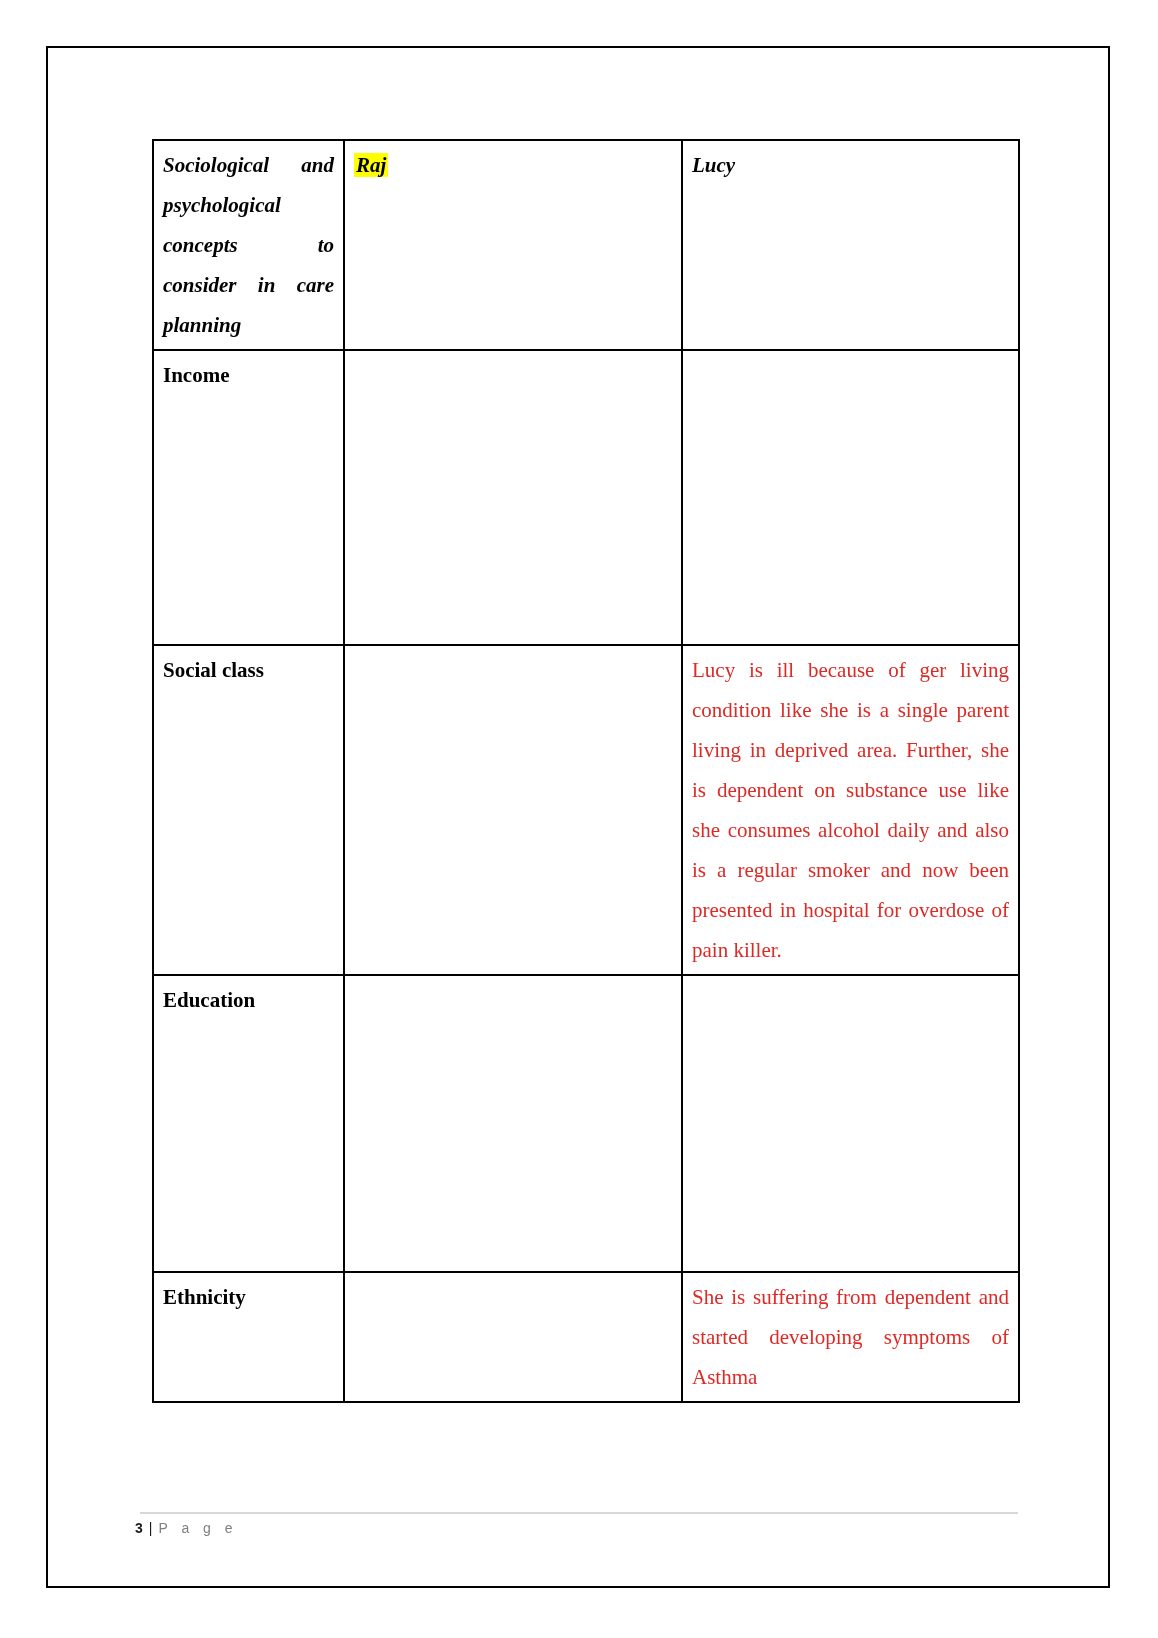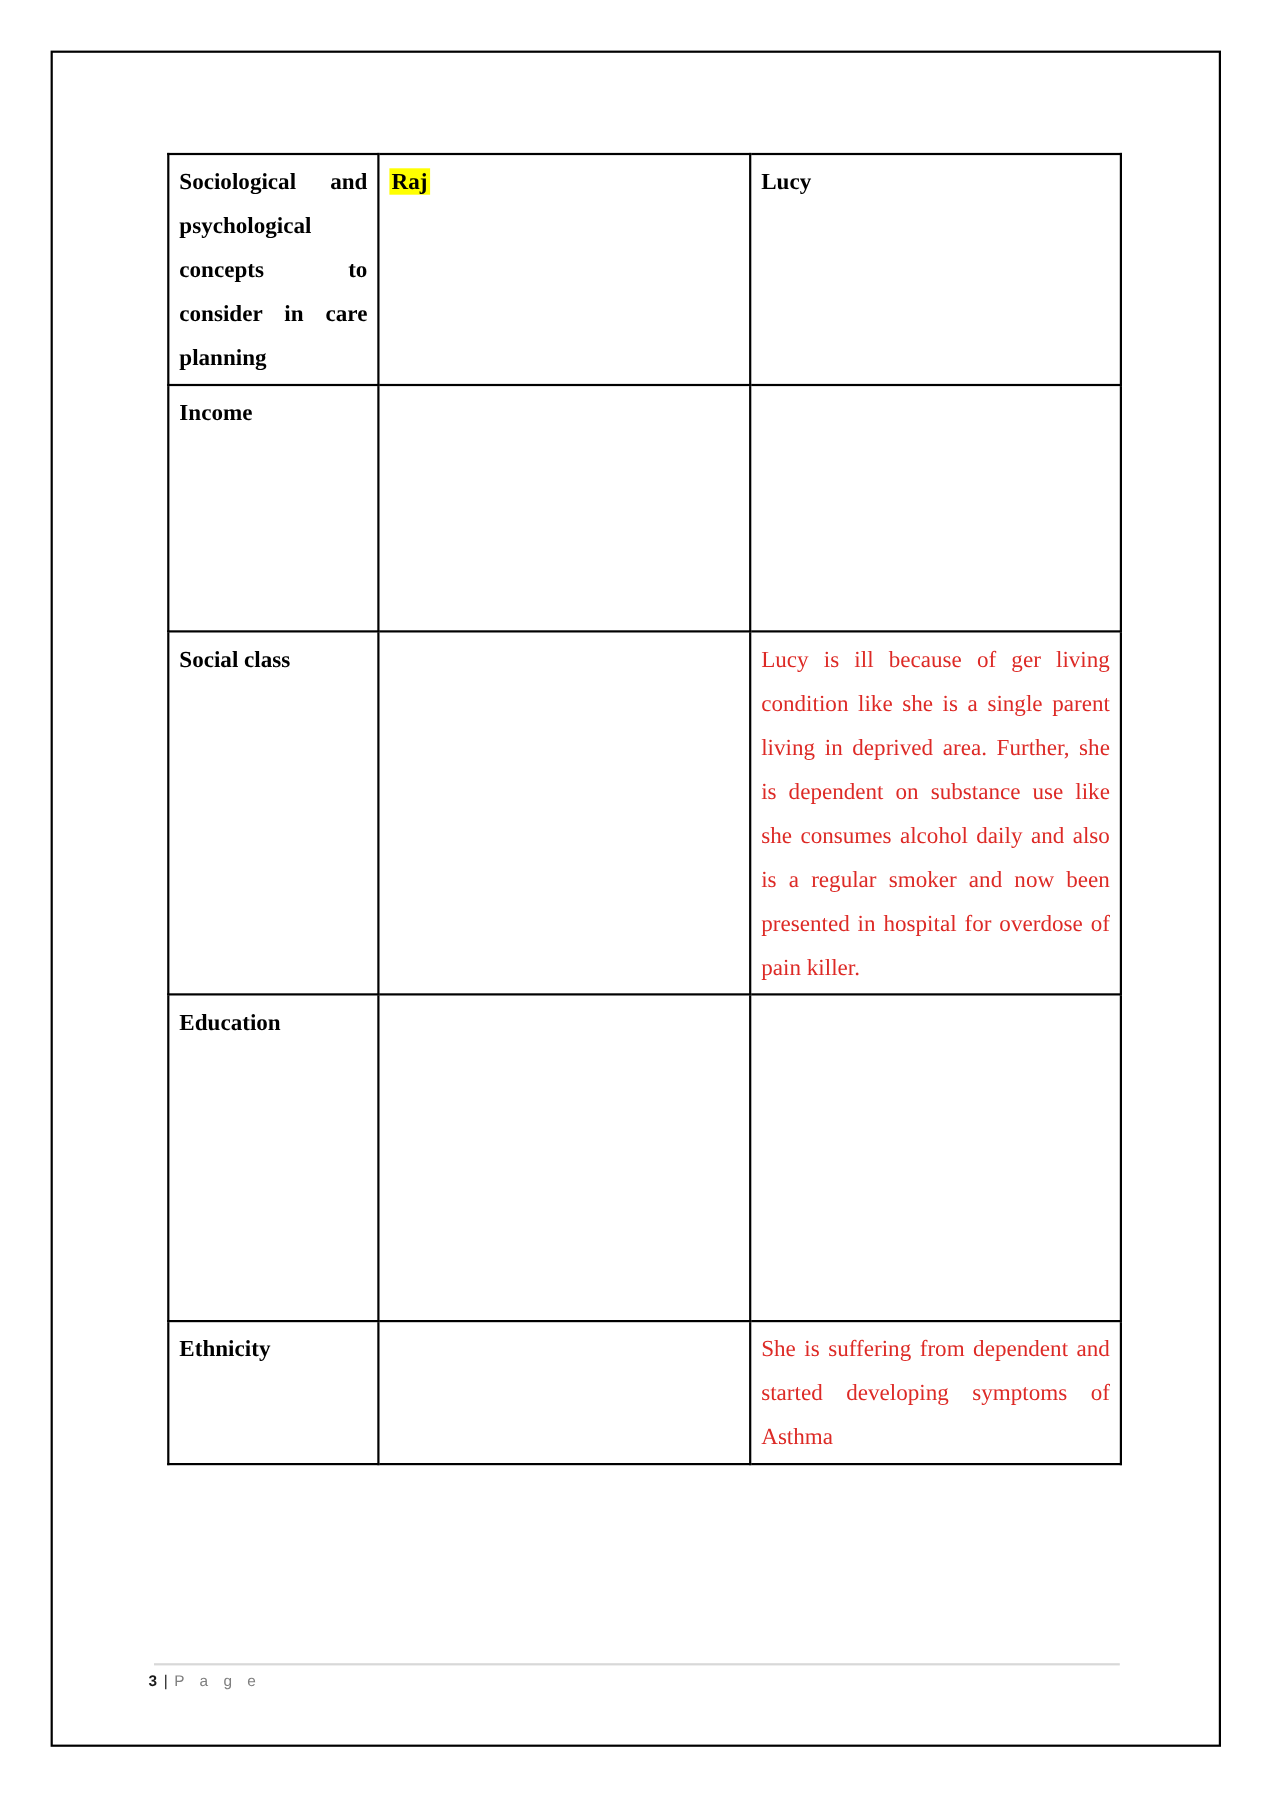--- a/index.html
+++ b/index.html
@@ -27,22 +27,22 @@
     table-layout: fixed;
   }
   table.care-table td {
     border: 2px solid #000000;
     vertical-align: top;
     padding: 4px 9px;
     font-size: 21px;
     line-height: 40px;
     overflow: hidden;
   }
-  tr.r-header    { height: 199px; }
-  tr.r-income    { height: 224px; }
+  tr.r-header    { height: 199px; font-style: italic; }
+  tr.r-income    { height: 295px; }
   tr.r-social    { height: 264px; }
   tr.r-education { height: 297px; margin-top: 12px; }
   tr.r-ethnicity { height: 128px; }
   .label-cell { font-weight: bold; font-size: 22px; }
   .concepts-cell { font-weight: bold; font-size: 21px; text-align: justify; }
   .red-cell {
     color: var(--red_text, #dd2a26);
     text-align: justify;
     font-size: 21px;
     line-height: 41px;

